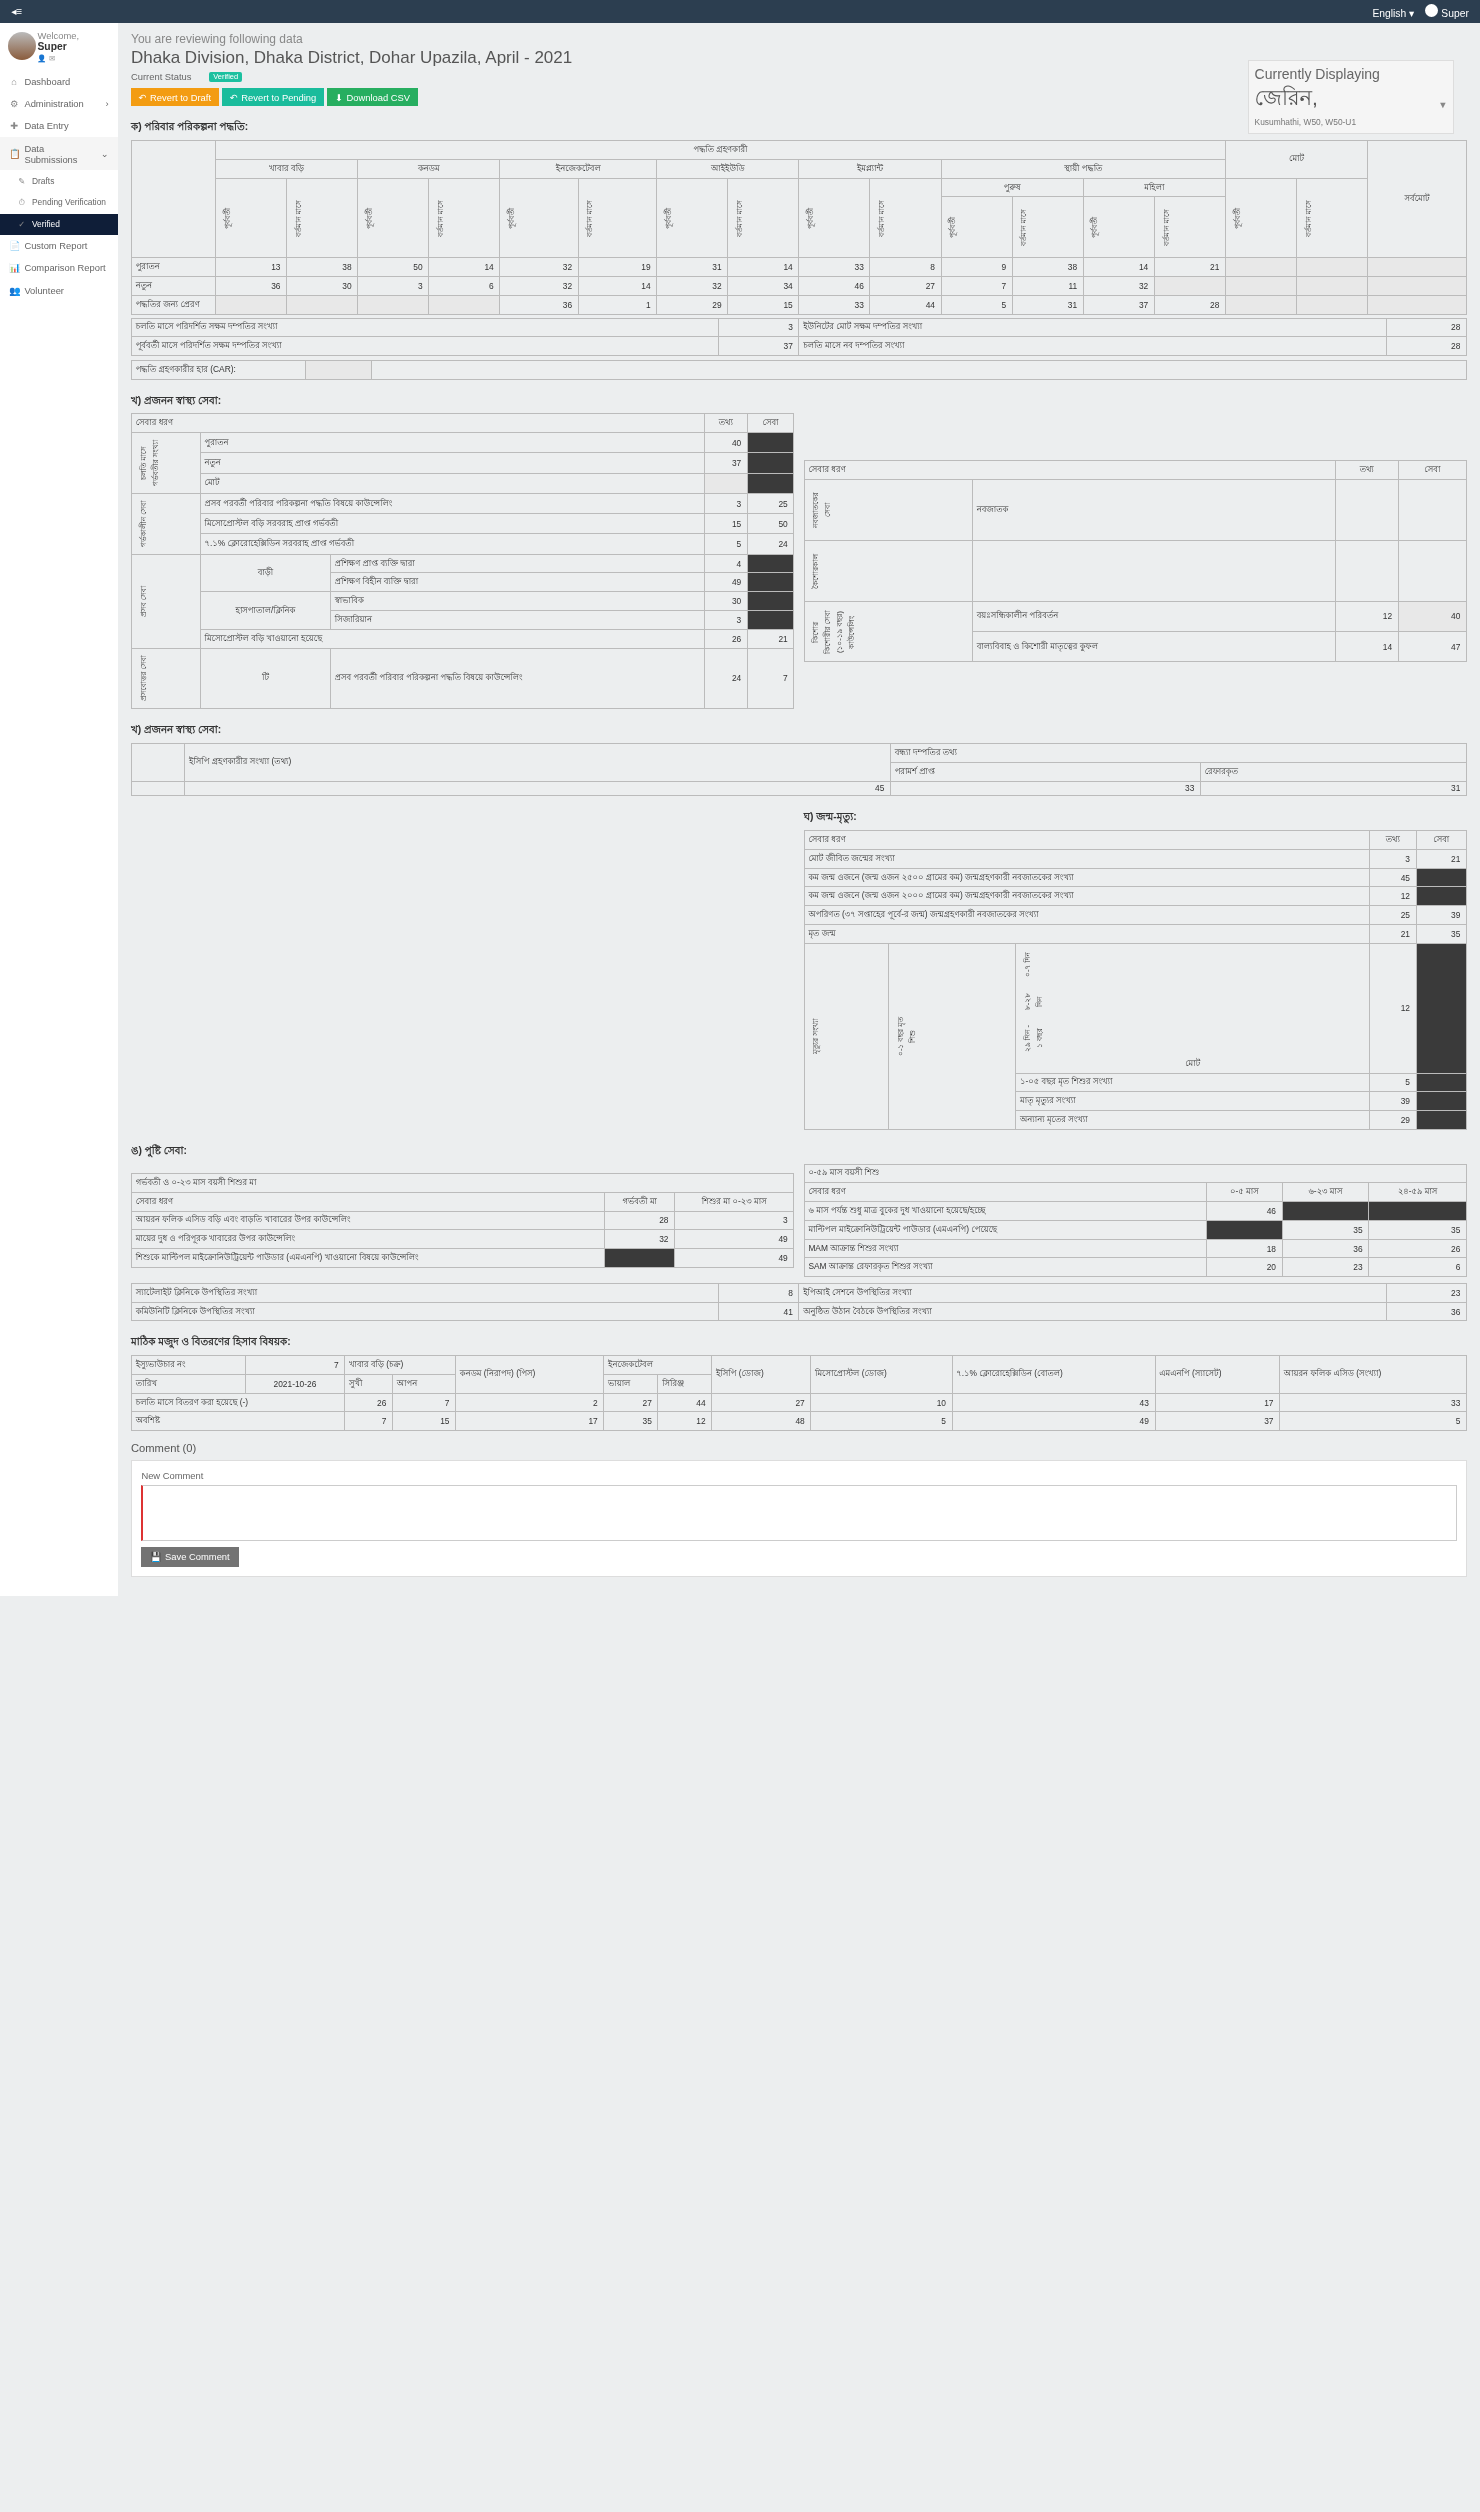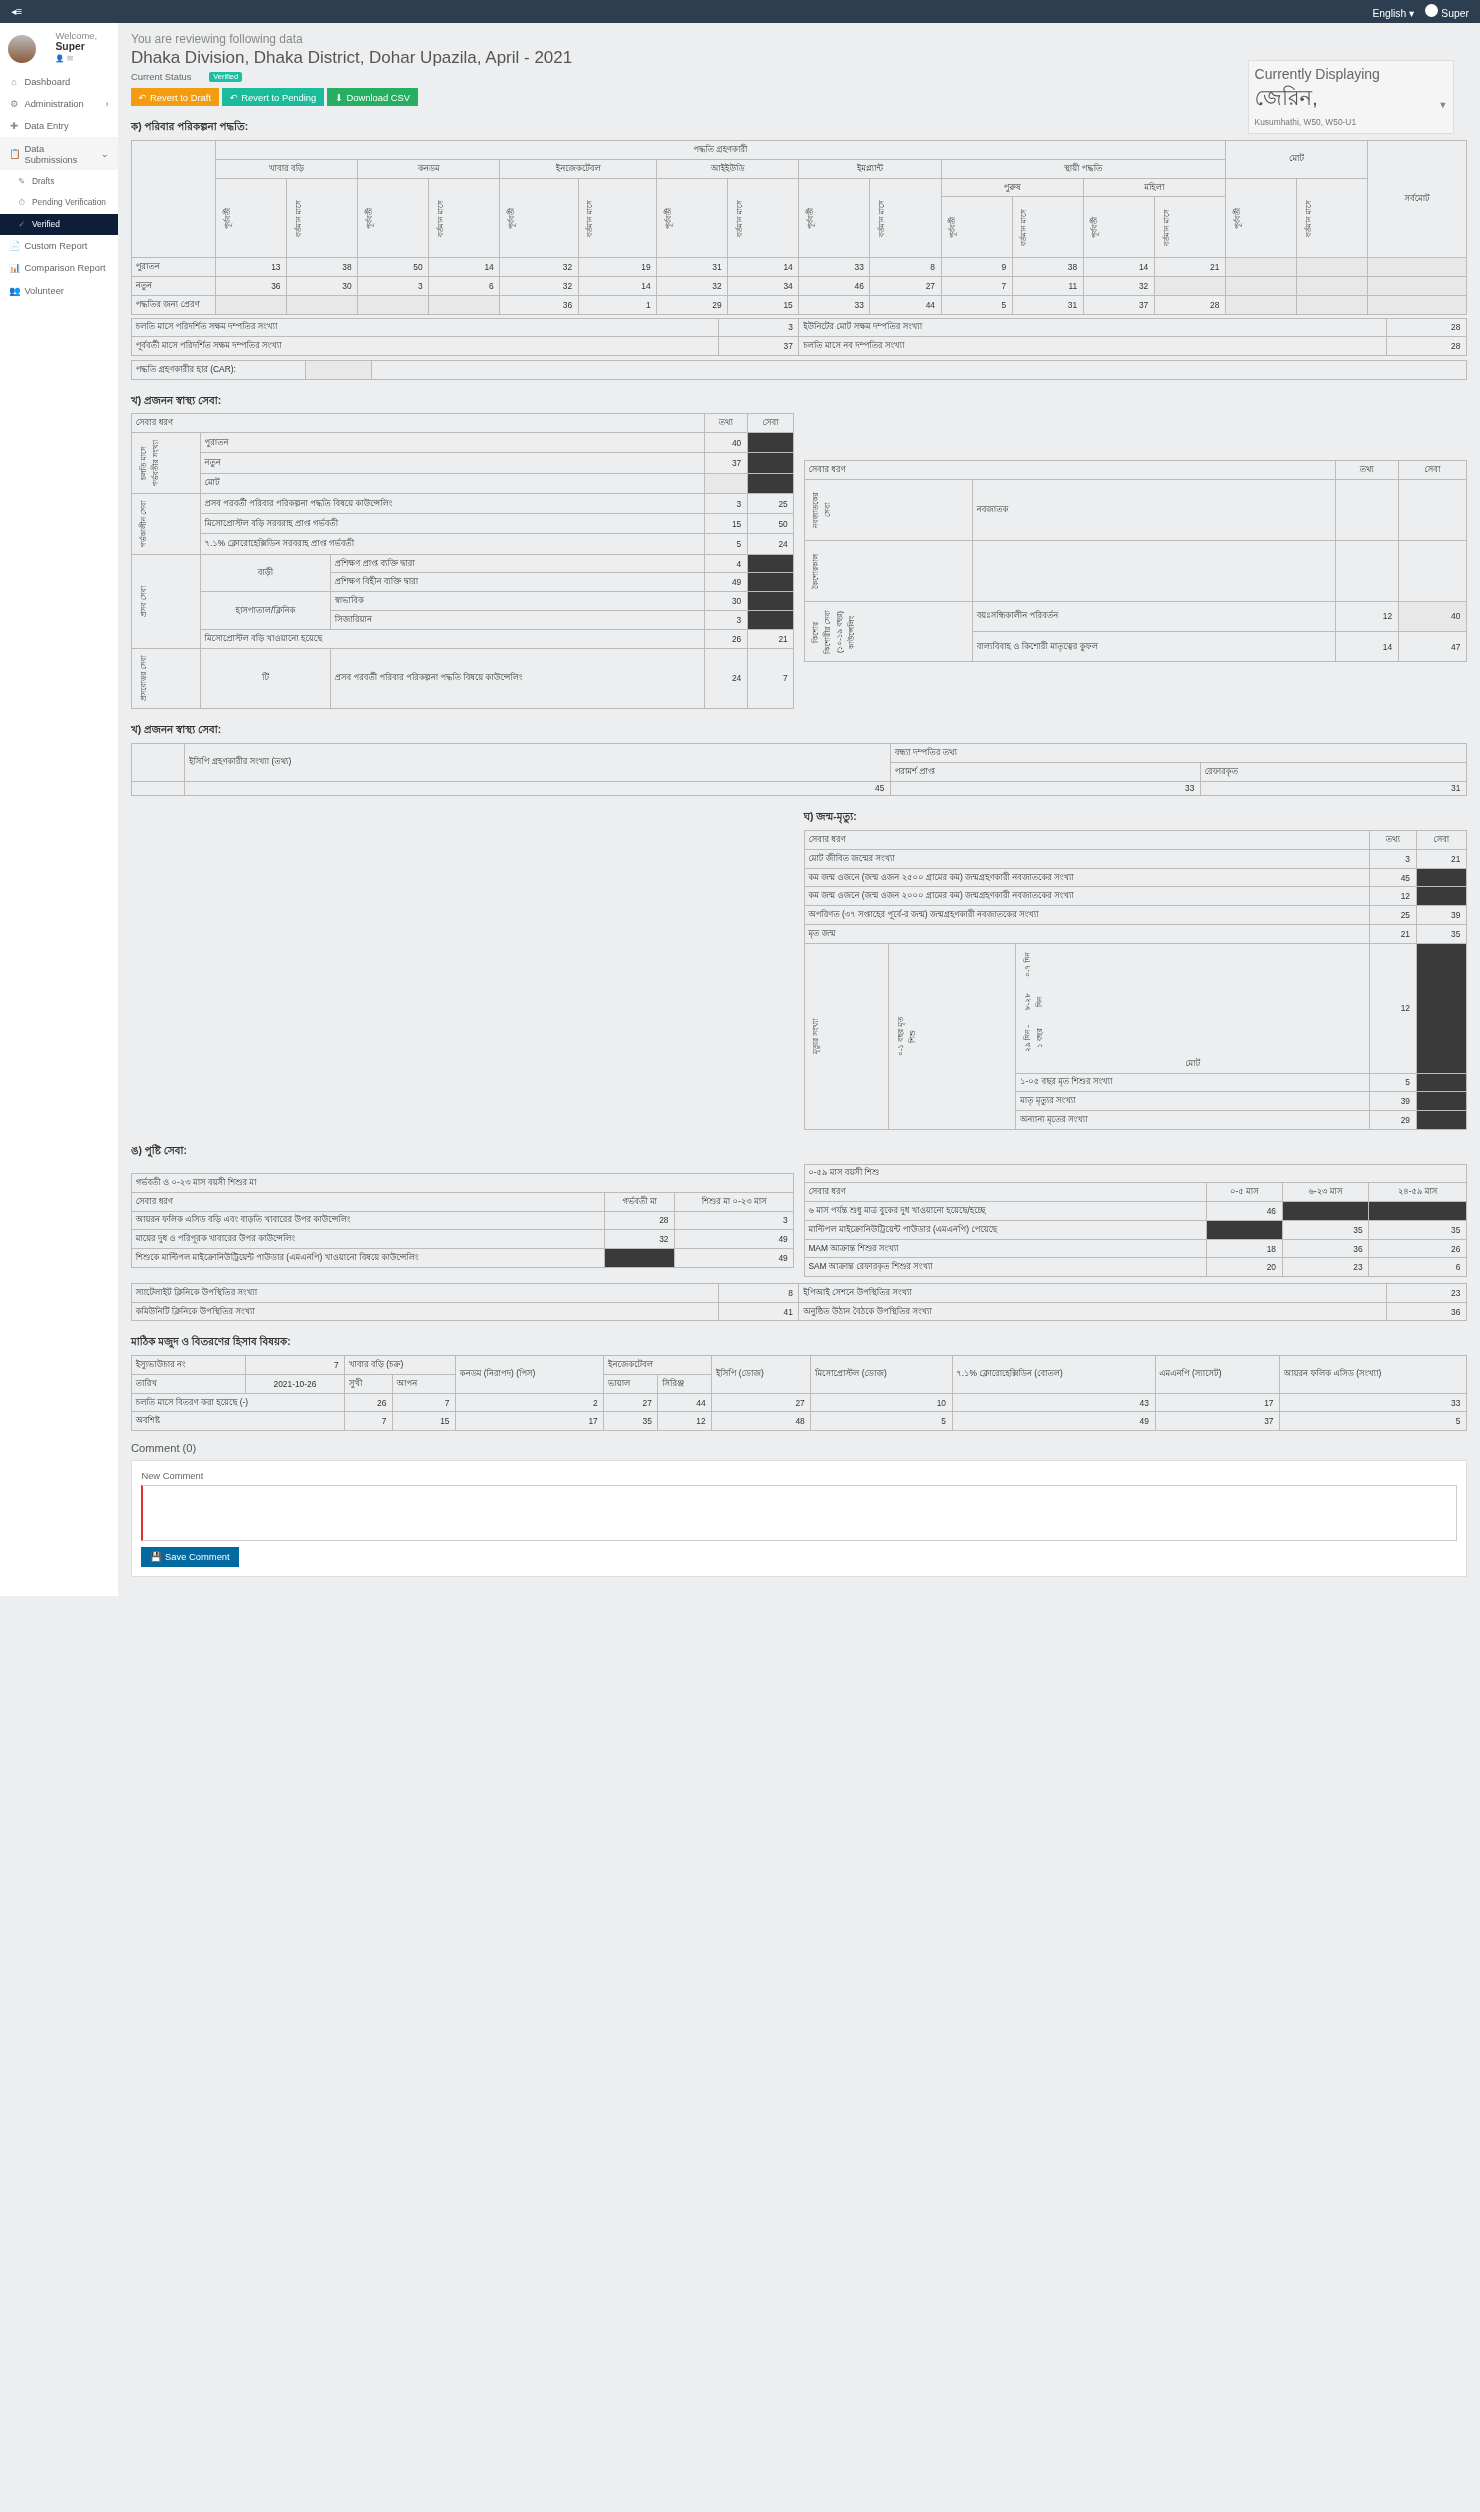--- a/index.html
+++ b/index.html
@@ -2,21 +2,21 @@
 <html style="font-size:15px"><head>
 <meta charset="utf-8">
 <style>
 *{box-sizing:border-box;margin:0;padding:0;font-family:Arial,Helvetica,sans-serif}
 body{background:#eceeef;color:#333;font-size:10.3px}
 .topbar{background:#2c3e50;height:22.5px;display:flex;align-items:center;justify-content:space-between;padding:0 11.2px;color:#fff;font-size:10.3px}
 .topbar .right{display:flex;align-items:flex-end;gap:11.2px}
 .avatar{width:13px;height:13px;border-radius:50%;background:#fff;display:inline-block}
 .layout{display:flex}
 .sidebar{width:118px;background:#fff;min-height:1311px;font-size:9.4px;flex-shrink:0}
-.user-box{display:flex;align-items:flex-end;padding:7.5px;gap:20px}
+.user-box{display:flex;align-items:center;padding:7.5px;gap:2px}
 .user-av{width:28px;height:28px;border-radius:50%;background:linear-gradient(#bbb,#8a5c3c)}
 .user-box .welcome{color:#888;font-size:9.4px}
 .user-box .name{font-weight:bold;font-size:10.3px}
 .nav{list-style:none}
 .nav li{padding:5.6px 9.4px;display:flex;align-items:center;gap:5.6px;color:#666;cursor:pointer}
 .nav li.active{background:#0f1e38;color:#fff}
 .nav li.sub{padding-left:17px;font-size:8.4px}
 .nav .icon{width:9.4px;text-align:center;color:#888}
 .nav li.section{background:#f5f5f5}
 .main{flex:1;padding:9.4px 13px 19px;min-width:0}
@@ -37,21 +37,21 @@
 .sec-title{font-size:10.3px;font-weight:bold;margin:13px 0 3.7px}
 table{border-collapse:collapse;width:100%;font-size:8.4px}
 table.bordered th,table.bordered td{border:0.9px solid #bbb;padding:1.9px 3.7px;text-align:center}
 table.bordered th{font-weight:normal}
 .left-cell{text-align:left!important}
 .vtext{writing-mode:vertical-rl;transform:rotate(180deg);padding:3.7px 1.9px;height:56px;font-size:7.5px}
 .row2{display:flex;gap:9.4px;align-items:center}
 .row2>div{flex:1}
 .comment-box{margin-top:11.2px}
 .textarea{width:100%;height:56px;border:0.9px solid #ccc;border-left:2.8px solid #d33;padding:3.7px;background:#fff}
-.save-btn{background:#0369a1;color:#fff;border:none;padding:4.7px 9.4px;font-size:9.4px;margin-top:5.6px;cursor:pointer}
+.save-btn{background:#737373;color:#fff;border:none;padding:4.7px 9.4px;font-size:9.4px;margin-top:5.6px;cursor:pointer}
 .grey-cell{background:#e8e8e8}
 .dark-cell{background:#3a3a3a}
 .num{text-align:right!important;padding-right:5.6px!important}
 .small-icons{font-size:7.5px;color:#999;margin-top:1.9px}
 </style>
 </head>
 <body>
 
 <div class="topbar">
   <span>◂≡</span>

